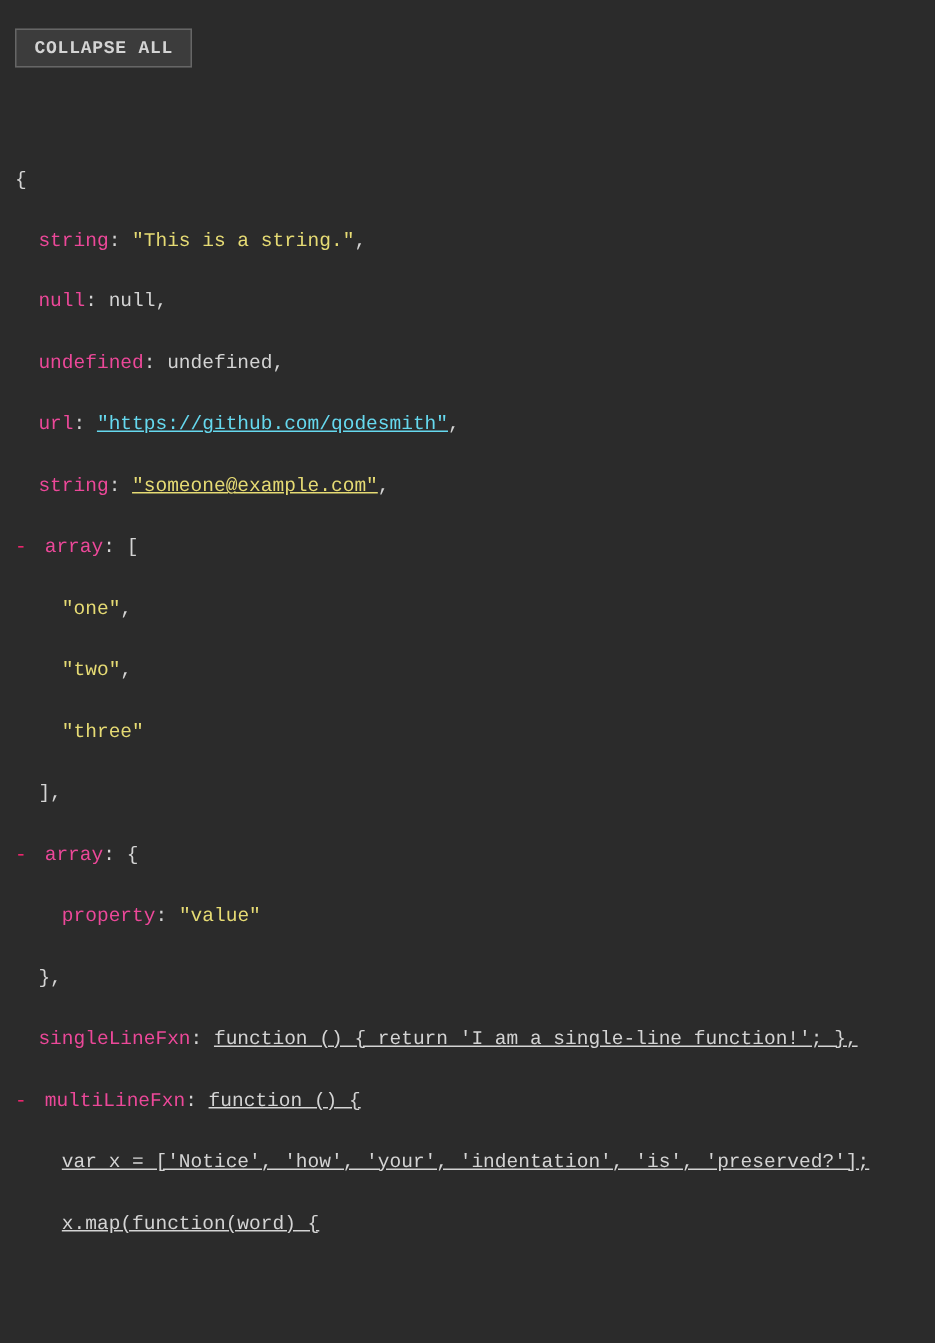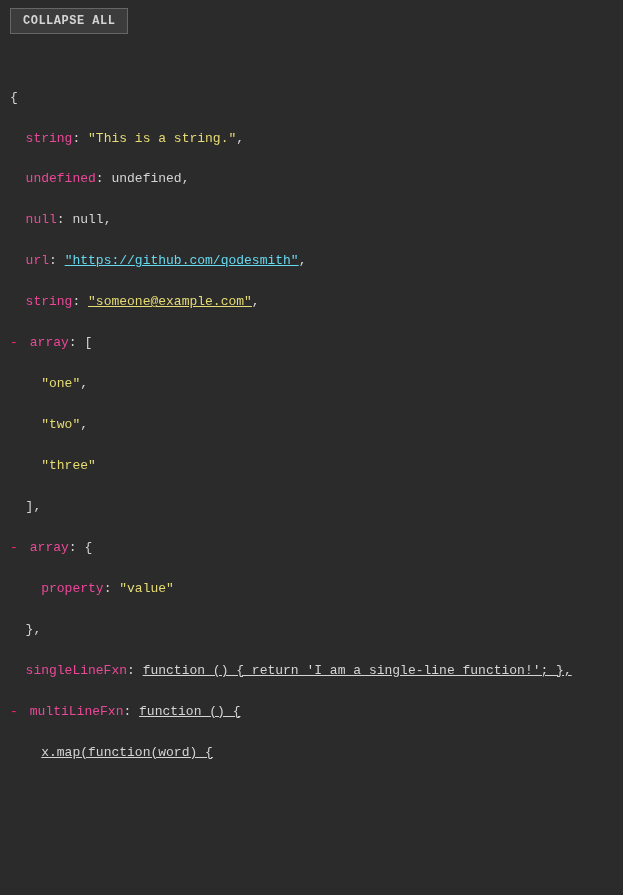--- a/index.html
+++ b/index.html
@@ -8,21 +8,21 @@
       background-color: #2b2b2b;
       color: #d4d4d4;
       font-family: 'Courier New', Courier, monospace;
       font-size: 13px;
       line-height: 1.6;
       min-height: 895px;
       width: 623px;
     }
 
     .toolbar {
-      padding: 8px 10px;
+      padding: 19px 10px;
       background: #2b2b2b;
     }
 
     .collapse-all-btn {
       background: #3c3c3c;
       color: #d4d4d4;
       border: 1px solid #666;
       padding: 5px 12px;
       font-family: 'Courier New', Courier, monospace;
       font-size: 12px;
@@ -66,34 +66,35 @@
 <body>
 
 <div class="toolbar">
   <button class="collapse-all-btn">COLLAPSE ALL</button>
 </div>
 
 <div class="json-view">
 
 <span class="line"><span class="bracket">{</span></span>
 <span class="line">  <span class="key">string</span><span class="plain">: </span><span class="string">"This is a string."</span><span class="plain">,</span></span>
+<span class="line">  <span class="key">null</span><span class="plain">: </span><span class="null-val">null,</span></span>
 <span class="line">  <span class="key">undefined</span><span class="plain">: </span><span class="undefined-val">undefined,</span></span>
-<span class="line">  <span class="key">null</span><span class="plain">: </span><span class="null-val">null,</span></span>
 <span class="line">  <span class="key">url</span><span class="plain">: </span><span class="url">"https://github.com/qodesmith"</span><span class="plain">,</span></span>
 <span class="line">  <span class="key">string</span><span class="plain">: </span><span class="email">"someone@example.com"</span><span class="plain">,</span></span>
 <span class="line"><span class="collapse-arrow">-</span> <span class="key">array</span><span class="plain">: [</span></span>
 <span class="line">    <span class="string">"one"</span><span class="plain">,</span></span>
 <span class="line">    <span class="string">"two"</span><span class="plain">,</span></span>
 <span class="line">    <span class="string">"three"</span></span>
 <span class="line">  <span class="plain">],</span></span>
 <span class="line"><span class="collapse-arrow">-</span> <span class="key">array</span><span class="plain">: {</span></span>
 <span class="line">    <span class="key">property</span><span class="plain">: </span><span class="string">"value"</span></span>
 <span class="line">  <span class="plain">},</span></span>
 <span class="line">  <span class="key">singleLineFxn</span><span class="plain">: </span><span class="func-text">function () { return 'I am a single-line function!'; },</span></span>
 <span class="line"><span class="collapse-arrow">-</span> <span class="key">multiLineFxn</span><span class="plain">: </span><span class="func-text">function () {</span></span>
+<span class="line">    <span class="func-text">var x = ['Notice', 'how', 'your', 'indentation', 'is', 'preserved?'];</span></span>
 <span class="line">    <span class="func-text">x.map(function(word) {</span></span>
 
 
 
 
 
 
 
 
 

